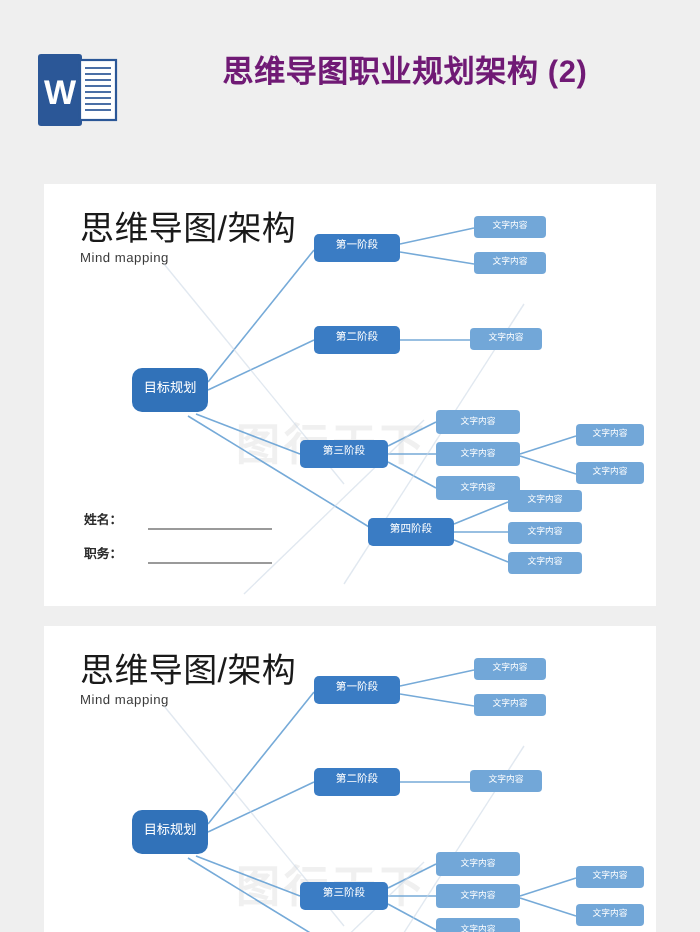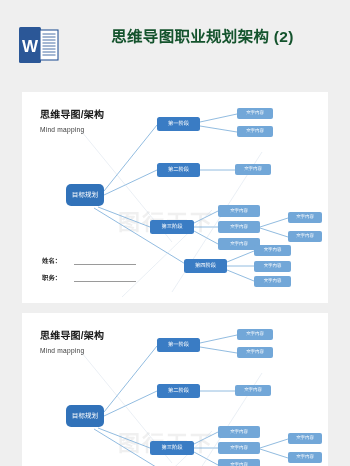--- a/index.html
+++ b/index.html
@@ -49,21 +49,21 @@
     position: absolute;
     left: 70px;
     top: 27px;
     width: 265px;
     text-align: center;
   }
 
   .header-title {
     font-size: 15.5px;
     font-weight: bold;
-    color: #14532d;
+    color: #701a75;
     letter-spacing: 0.3px;
     line-height: 20px;
     white-space: nowrap;
   }
 
   .header-sub {
     margin-top: 6px;
     font-size: 8.6px;
     color: #3c3c3c;
     letter-spacing: 0.2px;
@@ -90,22 +90,22 @@
   }
 
   
   .diagram-title {
     position: absolute;
     left: 18px;
     top: 16px;
   }
 
   .diagram-title .main {
-    font-size: 10px;
-    font-weight: bold;
+    font-size: 17px;
+    font-weight: normal;
     color: #1a1a1a;
     letter-spacing: 0.2px;
     line-height: 14px;
     white-space: nowrap;
   }
 
   .diagram-title .sub {
     margin-top: 3px;
     font-size: 6.6px;
     color: #3a3a3a;

